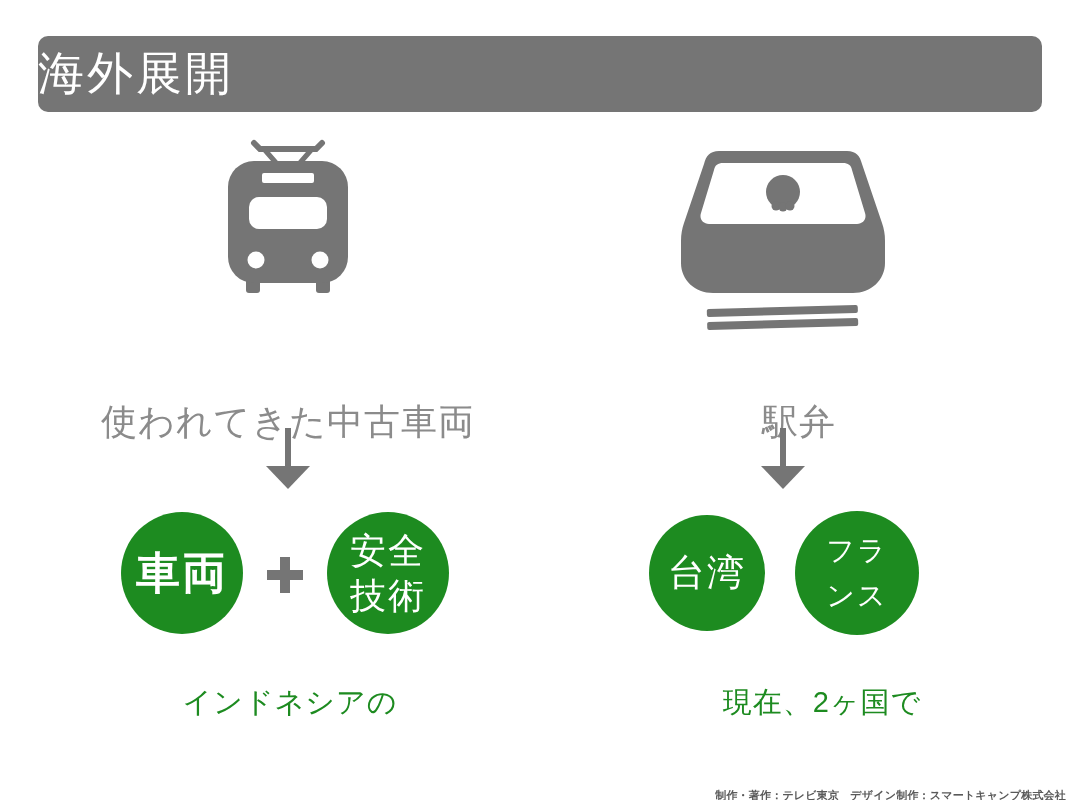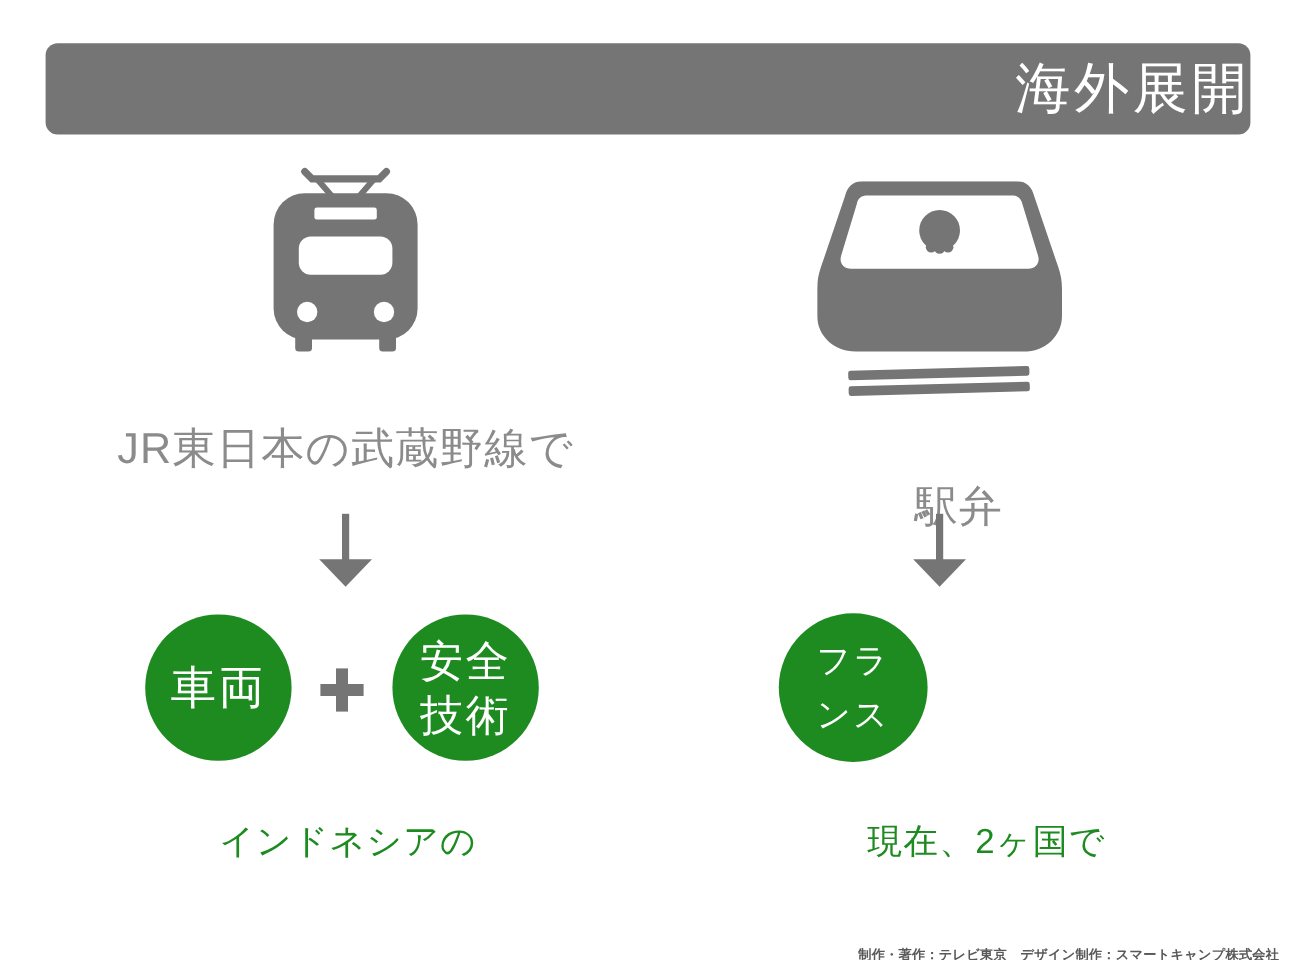--- a/index.html
+++ b/index.html
@@ -14,21 +14,21 @@
   body{margin:0;background:#e8e8e8;}
   .canvas{
     position:relative;width:1080px;height:800px;margin:0 auto;
     background:var(--background);overflow:hidden;
     font-family:"Liberation Sans","DejaVu Sans",sans-serif;
   }
   
   .banner{
     position:absolute;left:38px;top:36px;width:1004px;height:76px;
     background:var(--gray);border-radius:10px;
-    display:flex;align-items:center;justify-content:flex-end;
+    display:flex;align-items:center;justify-content:flex-start;
   }
   .banner h1{
     margin:0;font-size:46px;font-weight:500;color:var(--banner-text);letter-spacing:3px;
   }
   
   .icon{position:absolute;color:var(--gray);line-height:0;}
   .train-pos{left:218px;top:136px;}
   .bento-pos{left:681px;top:151px;}
   .arrow{position:absolute;color:var(--gray);line-height:0;}
   .arrow-left{left:261px;top:428px;}
@@ -45,21 +45,21 @@
     position:absolute;top:511px;height:124px;
     display:flex;align-items:center;
   }
   .circles-left{left:121px;}
   .circles-right{left:649px;gap:30px;}
   .circle{
     background:var(--green);border-radius:50%;color:#fff;
     display:flex;align-items:center;justify-content:center;text-align:center;
     flex:none;
   }
-  .c-sharyo{width:122px;height:122px;font-size:38px;letter-spacing:2px;}
+  .c-sharyo{width:122px;height:122px;font-size:44px;letter-spacing:2px;font-weight:bold;}
   .c-anzen{width:122px;height:122px;font-size:36px;line-height:45px;letter-spacing:2px;}
   .c-taiwan{width:116px;height:116px;font-size:37px;letter-spacing:2px;}
   .c-france{width:124px;height:124px;font-size:28px;line-height:45px;letter-spacing:2px;}
   .plus-wrap{width:84px;display:flex;justify-content:center;}
   .plus{position:relative;width:36px;height:36px;margin-top:4px;}
   .plus::before{content:"";position:absolute;left:0;top:13px;width:36px;height:10px;background:var(--gray);}
   .plus::after{content:"";position:absolute;left:13px;top:0;width:10px;height:36px;background:var(--gray);}
   
   .caption{
     position:absolute;font-size:29px;line-height:51px;color:var(--green);
@@ -95,21 +95,22 @@
           <rect x="10" y="25" width="120" height="122" rx="26"></rect>
           <rect x="44" y="37" width="52" height="10" rx="2" fill="#ffffff"></rect>
           <rect x="31" y="61" width="78" height="32" rx="10" fill="#ffffff"></rect>
           <circle cx="38" cy="124" r="8.5" fill="#ffffff"></circle>
           <circle cx="102" cy="124" r="8.5" fill="#ffffff"></circle>
         </g>
       </svg>
     </span>
 
     <p class="desc desc-left">
-      <span>JR東日本の武蔵野線で</span><br>
+      <br>
+      <span>使われてきた中古車両</span>
     </p>
 
     <span class="arrow arrow-left">
       <svg width="54" height="62" viewBox="0 0 54 62" aria-hidden="true">
         <g fill="currentColor">
           <rect x="24" y="0" width="6" height="40"></rect>
           <polygon points="5,38 49,38 27,61"></polygon>
         </g>
       </svg>
     </span>
@@ -159,20 +160,23 @@
     <span class="arrow arrow-right">
       <svg width="54" height="62" viewBox="0 0 54 62" aria-hidden="true">
         <g fill="currentColor">
           <rect x="24" y="0" width="6" height="40"></rect>
           <polygon points="5,38 49,38 27,61"></polygon>
         </g>
       </svg>
     </span>
 
     <div class="circles circles-right">
+      <div class="circle c-taiwan">
+        <span>台湾</span>
+      </div>
       <div class="circle c-france">
         <span>
           <span>フラ</span><br>
           <span>ンス</span>
         </span>
       </div>
     </div>
 
     <p class="caption caption-right">
       <span>現在、2ヶ国で</span><br>

